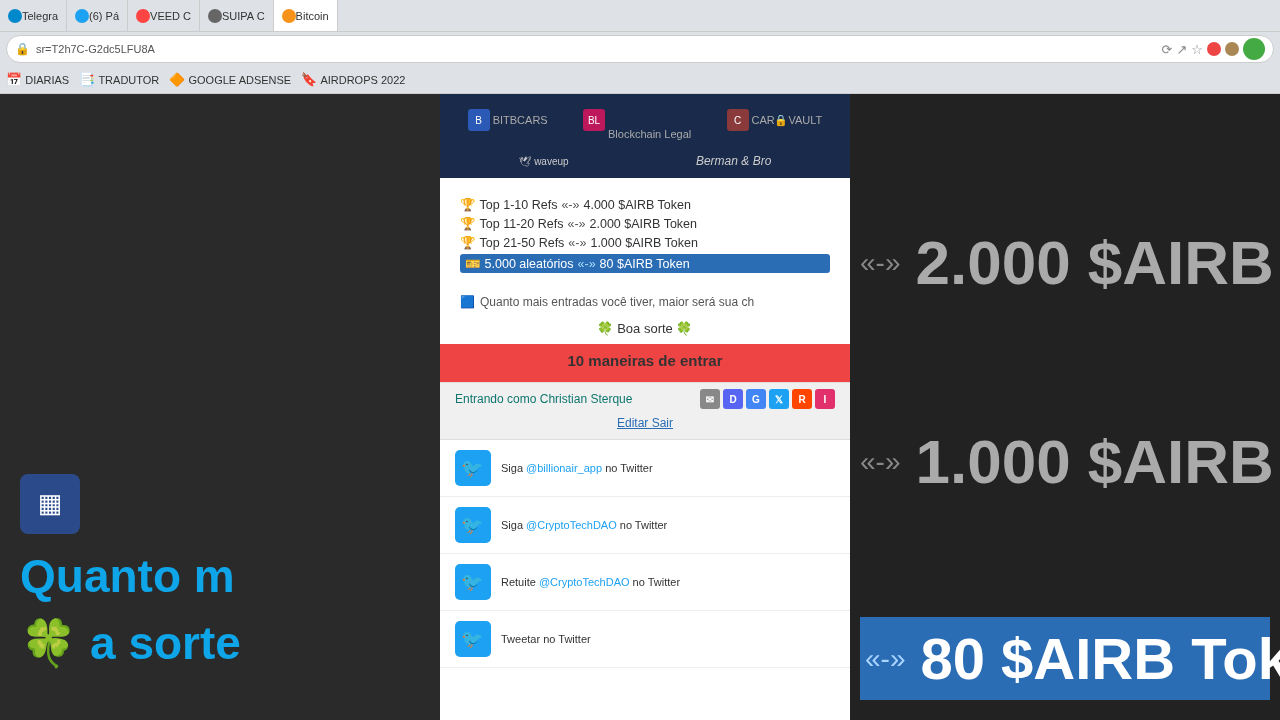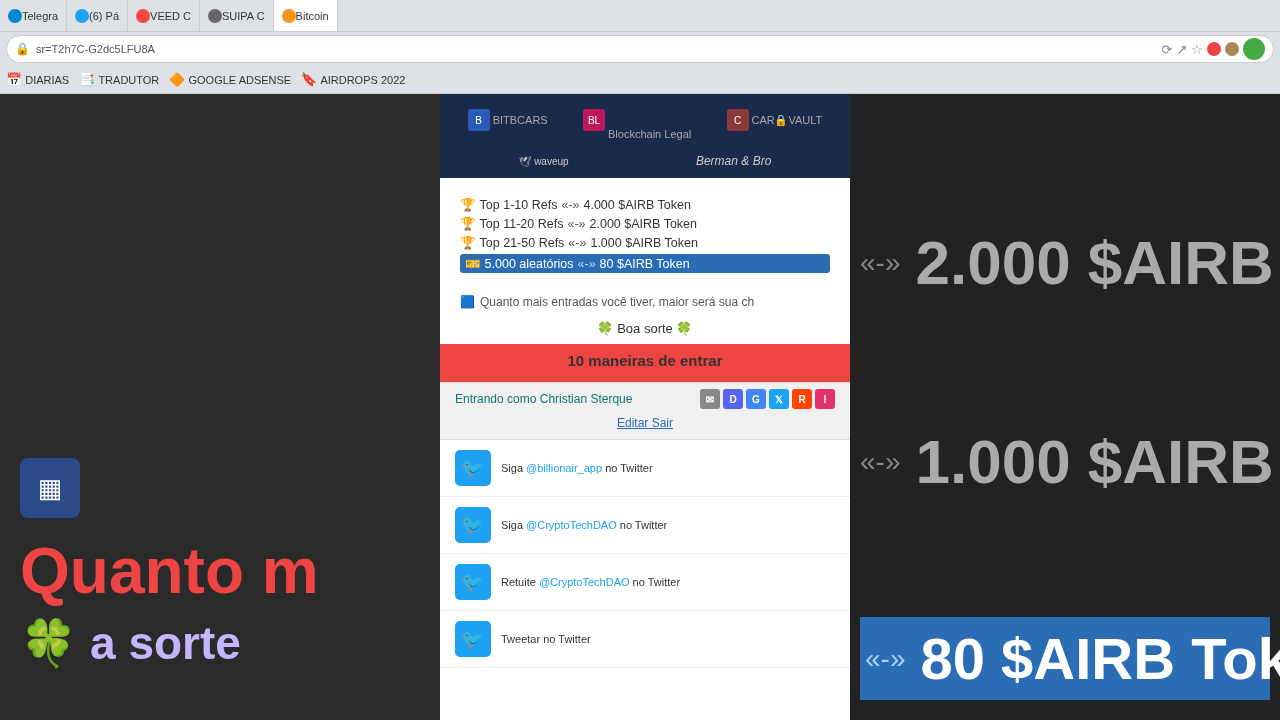--- a/index.html
+++ b/index.html
@@ -346,23 +346,23 @@
       height: 60px;
       background: #2a4a8a;
       border-radius: 8px;
       display: flex;
       align-items: center;
       justify-content: center;
       margin-bottom: 15px;
     }
 
     .left-big-text {
-      font-size: 64px;
+      font-size: 46px;
       font-weight: bold;
-      color: #ef4444;
+      color: #0ea5e9;
       line-height: 1.2;
     }
 
     
     .right-panel {
       position: absolute;
       top: 0;
       left: 850px;
       width: 430px;
       height: 720px;
@@ -407,21 +407,21 @@
   </style>
 </head>
 <body>
 
 <div class="left-panel">
   <div class="left-bottom-content">
     <div class="left-icon-box">
       <span style="color:white; font-size:26px;">▦</span>
     </div>
     <div class="left-big-text">Quanto m</div>
-    <div style="font-size:46px; color:#c4b5fd; font-weight:bold; margin-top:6px;">
+    <div style="font-size:46px; color:#0ea5e9; font-weight:bold; margin-top:12px;">
       <span>🍀</span> <span>a sorte</span>
     </div>
   </div>
 </div>
 
 <div class="right-panel">
   <div class="right-text-line">
     <span class="right-arrow">«-»</span>
     <span class="right-big-text">4.000 $AIRB Toke</span>
   </div>

